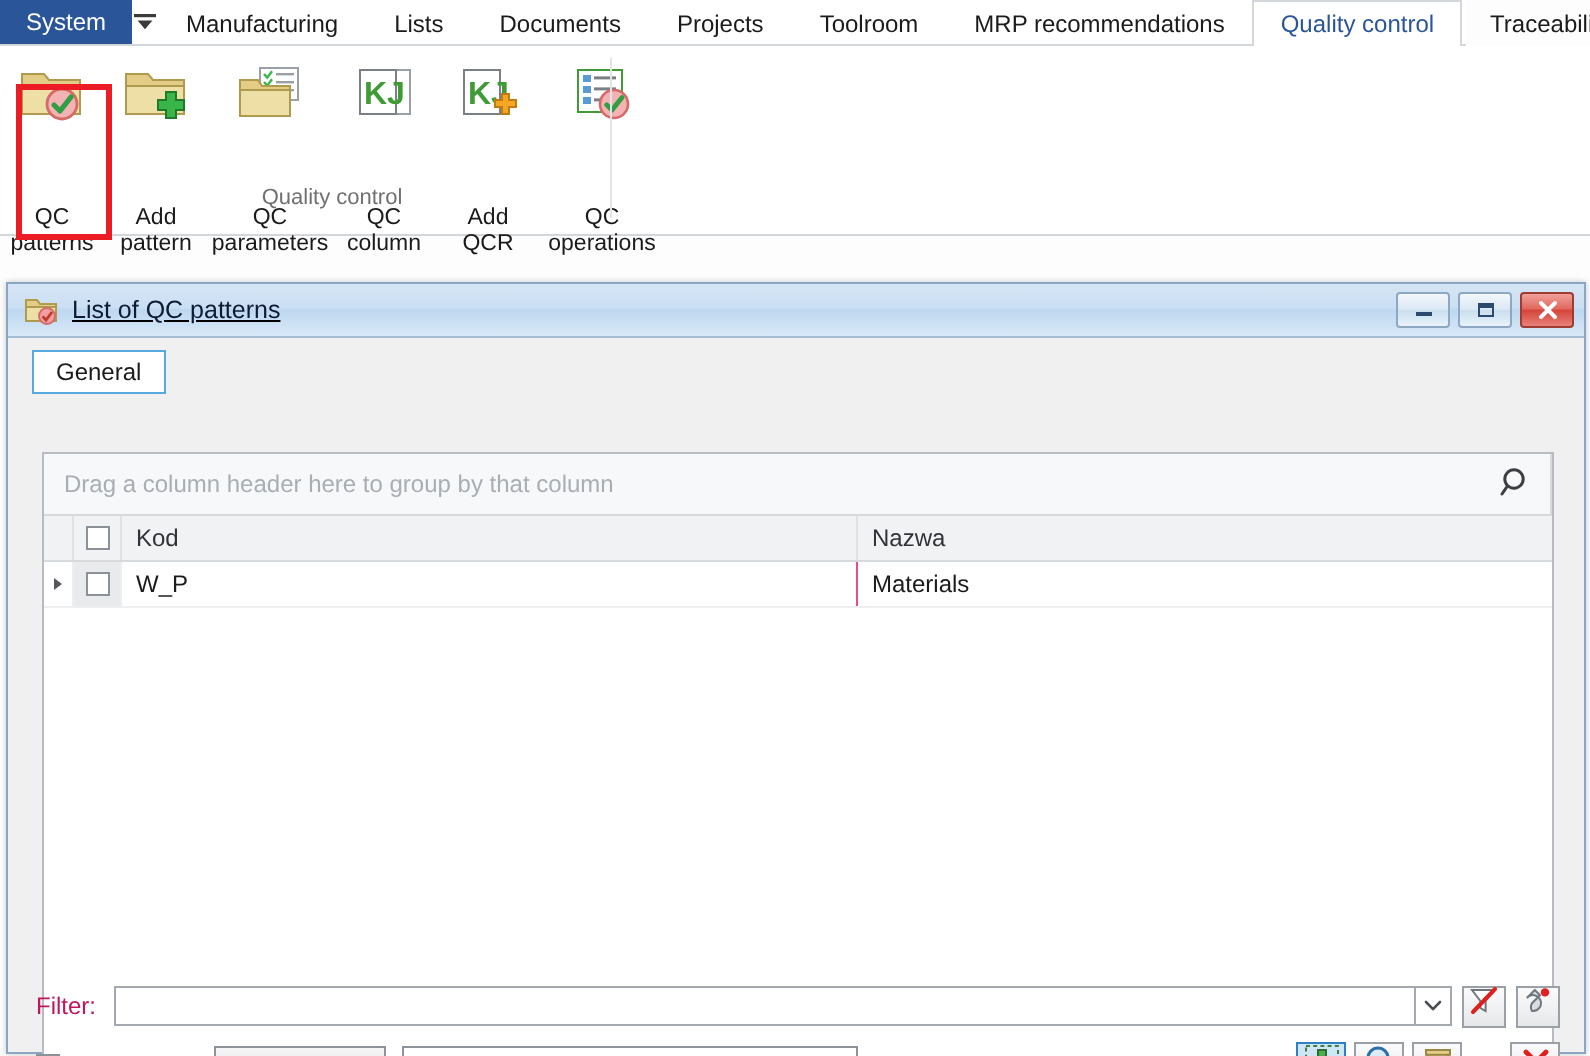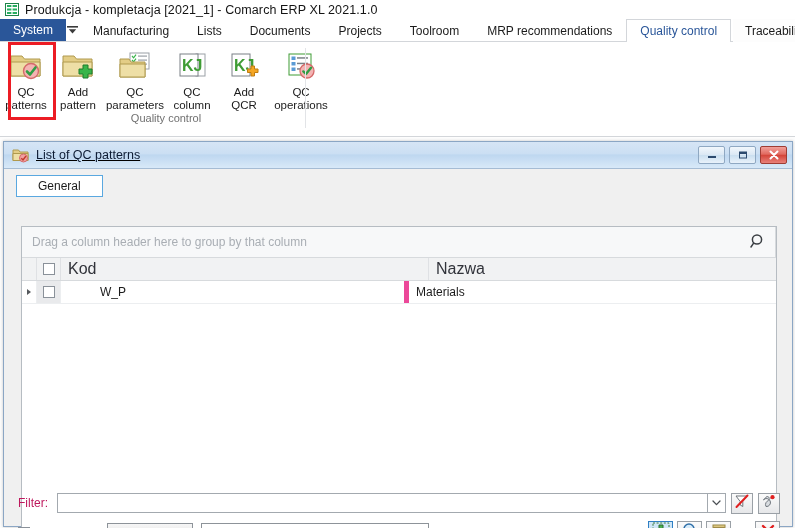--- a/index.html
+++ b/index.html
@@ -79,20 +79,21 @@
   .rg-sep { position: absolute; left: 305px; top: 6px; width: 1px; height: 80px; background: #e2e4e7; }
   .rg-label {
     font-size: 11px; color: #707070; text-align: center;
     margin-top: -4px;
   }
   .rbtn {
     width: 52px;
     display: flex; flex-direction: column; align-items: center;
     padding-top: 6px; box-sizing: border-box;
     position: relative;
+    gap: 36px;
   }
   .rbtn .ricon { height: 36px; display: flex; align-items: center; justify-content: center; }
   .rbtn .rlabel {
     margin-top: 2px; font-size: 11.5px; color: #1b1b1b; text-align: center;
     line-height: 12.5px; white-space: nowrap;
   }
   .rbtn.wide { width: 62px; }
   .highlight-box {
     position: absolute; left: 8px; top: 42px;
     width: 48px; height: 78px;
@@ -136,21 +137,21 @@
     background: linear-gradient(to bottom, #f1a09a 0%, #e16a60 45%, #d4453a 52%, #e8817a 100%);
     border-color: #9e3c34;
   }
   .wbtn svg { display: block; }
 
   .dlg-body { position: relative; width: 100%; height: 358px; box-sizing: border-box; }
 
   
   .dtabs { position: absolute; left: 12px; top: 6px; height: 22px; display: flex; }
   .dtab {
-    padding: 0 21px; height: 22px;
+    padding: 0 11px; height: 22px;
     display: flex; align-items: center;
     font-size: 12px; color: #1b1b1b;
     background: #ffffff;
     border: 1px solid #5aa8e0;
     box-sizing: border-box;
   }
 
   
   .gridpanel {
     position: absolute; left: 17px; top: 57px;
@@ -170,35 +171,35 @@
   .groupbar .gb-text { font-size: 12px; color: #a9aeb4; }
   .groupbar .gb-search { position: absolute; right: 9px; top: 6px; }
   .gb-sep { position: absolute; right: 0; top: 0; width: 1px; height: 31px; background: #d7dadd; }
 
   .gheader { height: 22px; display: flex; background: #f1f2f3; border-bottom: 1px solid #d7dadd; }
   .gh-indicator { width: 15px; border-right: 1px solid #dfe1e4; box-sizing: border-box; background:#f1f2f3;}
   .gh-check { width: 24px; display: flex; align-items: center; justify-content: center;
               border-right: 1px solid #dfe1e4; box-sizing: border-box; }
   .gh-cell {
     display: flex; align-items: center;
-    font-size: 16px; color: #31333a;
+    font-size: 12px; color: #31333a;
     padding-left: 7px; box-sizing: border-box;
     border-right: 1px solid #dfe1e4;
   }
   .gh-cell.c1 { width: 368px; }
   .gh-cell.c2 { flex: 1; border-right: none; }
 
   .grow { height: 22px; display: flex; background: #ffffff; border-bottom: 1px solid #eceef0; }
   .gr-indicator { width: 15px; display: flex; align-items: center; justify-content: center;
                   border-right: 1px solid #eceef0; box-sizing: border-box; background: #ffffff;}
   .gr-check { width: 24px; display: flex; align-items: center; justify-content: center;
               border-right: 1px solid #eceef0; box-sizing: border-box; background: #e9eaec; }
   .gr-cell { display: flex; align-items: center; font-size: 12px; color: #1b1b1b;
              padding-left: 7px; box-sizing: border-box; }
-  .gr-cell.c1 { width: 316px; border-right: 5px solid #ec4899; margin-left: 32px; }
+  .gr-cell.c1 { width: 368px; border-right: 1px solid #ec4899; }
   .gr-cell.c2 { flex: 1; }
 
   .cbox {
     width: 12px; height: 12px; background: #ffffff;
     border: 1px solid #8a9199; box-sizing: border-box;
   }
   .rowarrow { width: 0; height: 0; border-left: 4px solid #55585c;
               border-top: 3.5px solid transparent; border-bottom: 3.5px solid transparent; }
 
   
@@ -250,32 +251,20 @@
     background: #cfe6f7;
     border: 1px solid #2f7fc4;
   }
   .bbtn.close-x { margin-left: 24px; }
 </style>
 </head>
 <body>
 
 <div id="app">
 
-  <div class="titlebar">
-    <span class="tb-icon">
-      <svg width="14" height="13" viewBox="0 0 14 13">
-        <rect x="0.5" y="0.5" width="13" height="12" fill="#ffffff" stroke="#1e8449"></rect>
-        <rect x="2" y="2" width="10" height="2" fill="#27ae60"></rect>
-        <rect x="2" y="5.5" width="10" height="2" fill="#27ae60"></rect>
-        <rect x="2" y="9" width="10" height="2" fill="#27ae60"></rect>
-        <rect x="6.4" y="1" width="1.2" height="11" fill="#ffffff"></rect>
-      </svg>
-    </span>
-    <span class="tb-text">Produkcja - kompletacja [2021_1] - Comarch ERP XL 2021.1.0</span>
-  </div>
 
   <div class="tabstrip">
     <div class="tab-system">System</div>
     <div class="tab-qat">
       <svg width="13" height="10" viewBox="0 0 13 10">
         <rect x="1" y="1" width="11" height="1.6" fill="#3a3a3a"></rect>
         <path d="M2.8 4.2 L10.2 4.2 L6.5 8.6 Z" fill="#3a3a3a"></path>
       </svg>
     </div>
     <div class="tab">Manufacturing</div>

